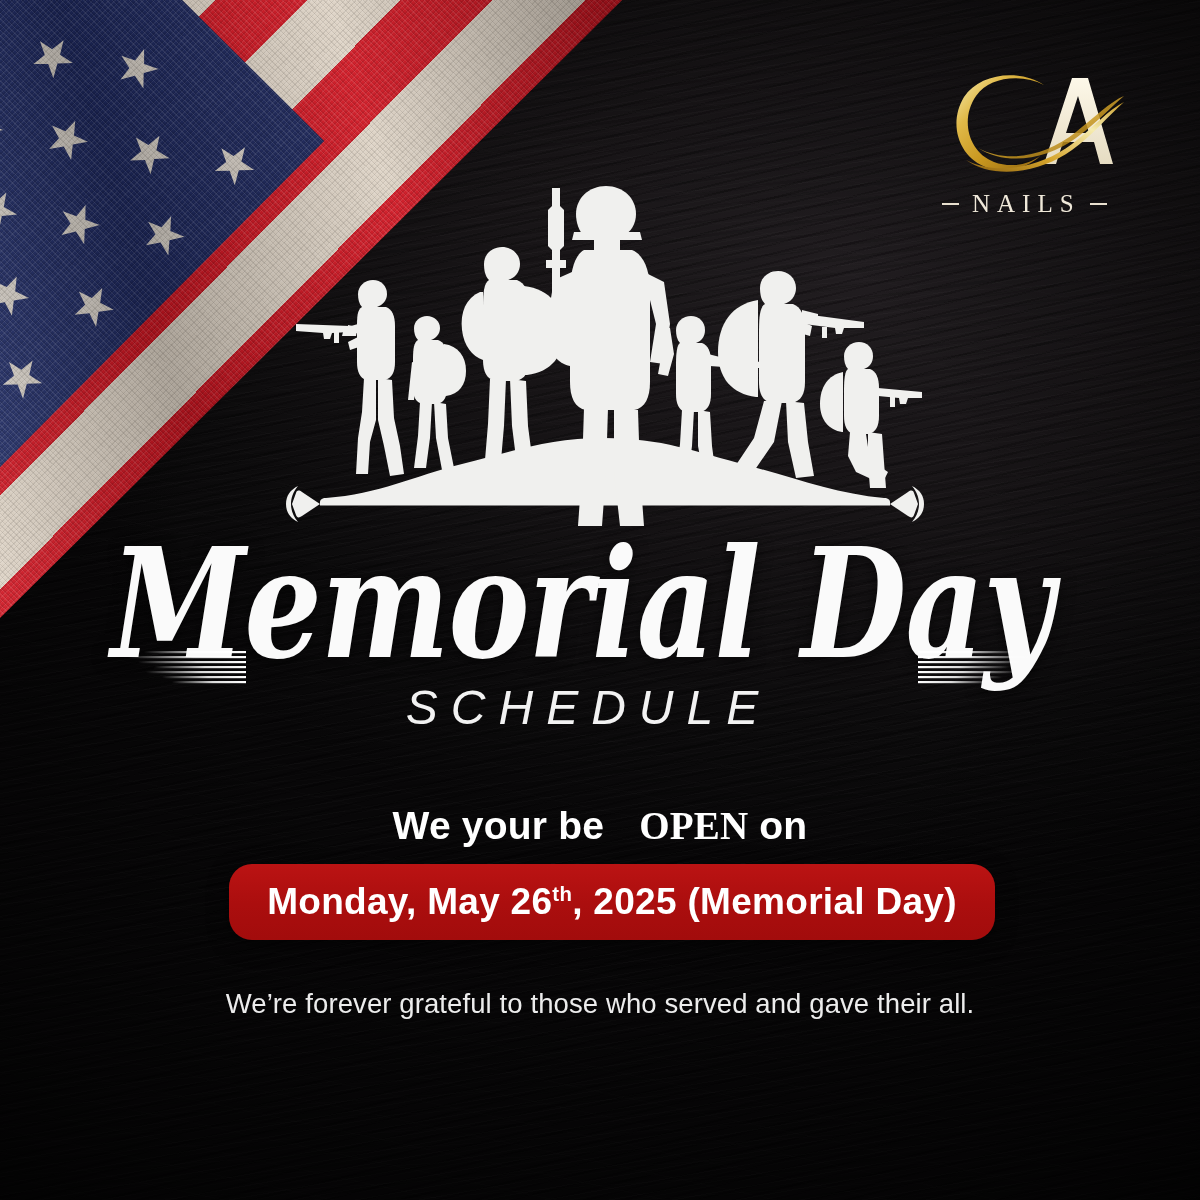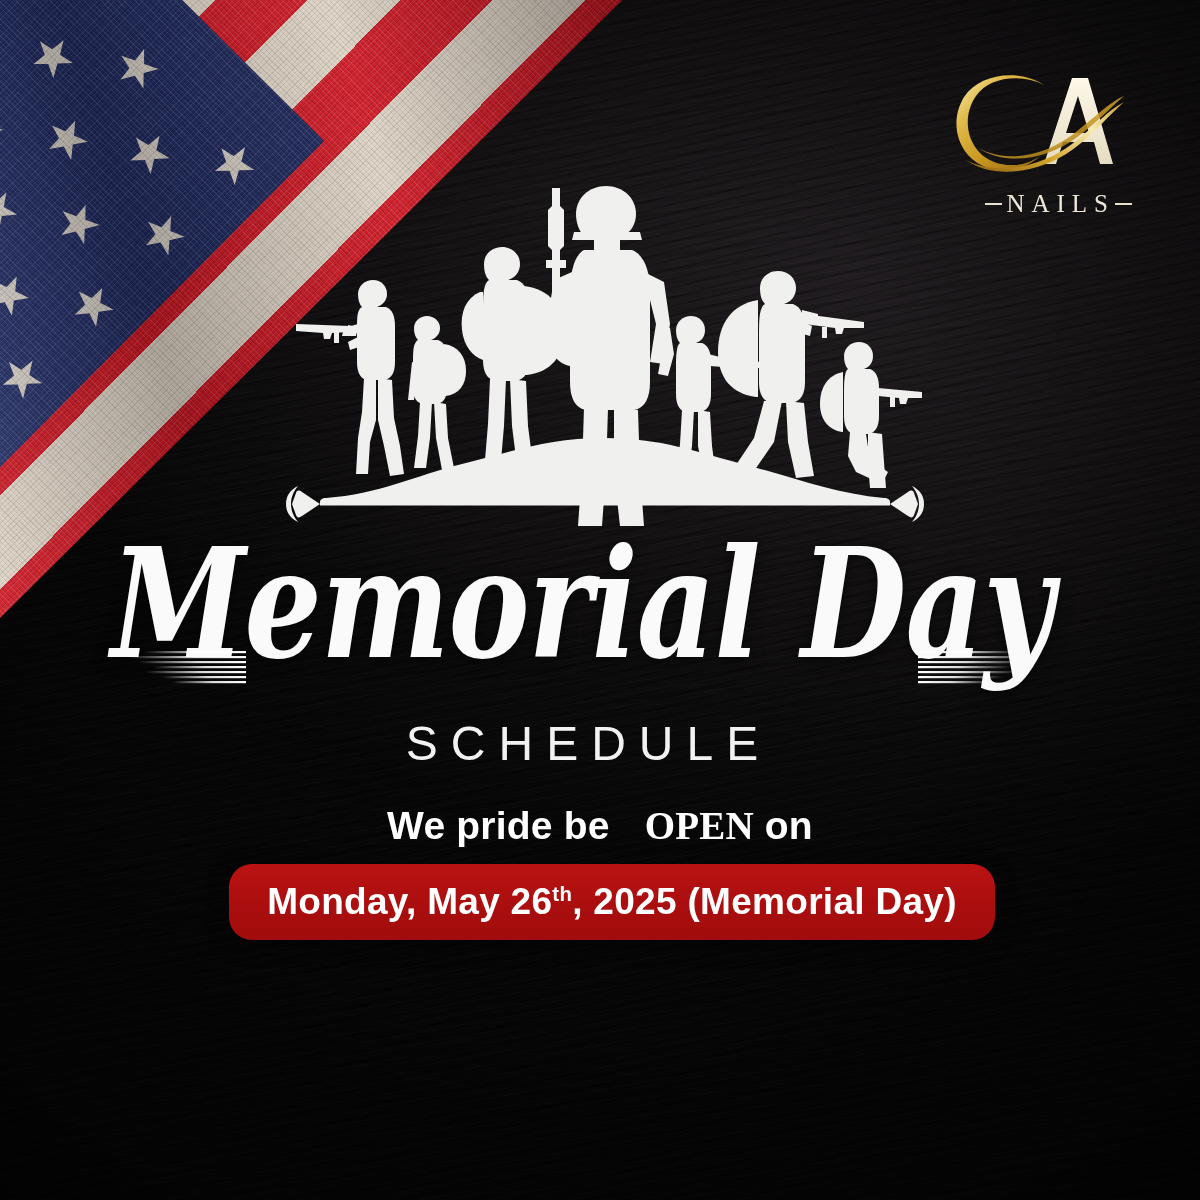--- a/index.html
+++ b/index.html
@@ -151,21 +151,22 @@
   .logo {
     position: absolute;
     right: 68px; top: 72px;
     width: 190px;
     text-align: center;
   }
   .logo-mark { width: 178px; height: 112px; display: block; margin: 0 auto; }
   .logo-word {
     display: flex;
     align-items: center;
-    justify-content: flex-end;
+    justify-content: flex-start;
+    gap: 9px;
     margin-top: 6px;
   }
   .logo-word .dash {
     width: 17px; height: 2px;
     background: #e9e0cf;
   }
   .logo-word .txt {
     color: #efe8d9;
     font-size: 25px;
     letter-spacing: 7px;
@@ -210,26 +211,26 @@
   .flourish {
     position: absolute;
     top: 128px;
     width: 118px; height: 38px;
   }
   .flourish.left  { left: 128px; }
   .flourish.right { right: 128px; }
   .flourish svg { display: block; width: 100%; height: 100%; }
 
   .schedule {
-    margin-top: 36px;
     font-size: 48px;
     font-weight: 300;
     letter-spacing: 13px;
     color: #f2f2f2;
     padding-left: 13px;
+    font-style: italic;
   }
 
   
   .open-line {
     position: absolute;
     left: 0; top: 803px;
     width: 1200px;
     text-align: center;
     font-size: 39px;
     font-weight: 700;
@@ -553,25 +554,26 @@
             <rect x="0" y="33" width="74" height="2.2"></rect>
           </g>
         </svg>
       </div>
     </div>
 
     <div class="schedule">SCHEDULE</div>
   </div>
 
   <div class="open-line">
-    <span>We pride be </span><span class="serify">OPEN</span><span> on</span>
+    <span>We your be </span><span class="serify">OPEN</span><span> on</span>
   </div>
 
   <div class="banner">
     <div class="banner-text">
       <span>Monday, May 26</span><sup>th</sup><span>, 2025 (Memorial Day)</span>
     </div>
   </div>
 
   <div class="body-copy">
+    <div>We’re forever grateful to those who served and gave their all.</div>
   </div>
 
 </div>
 
 </body></html>

